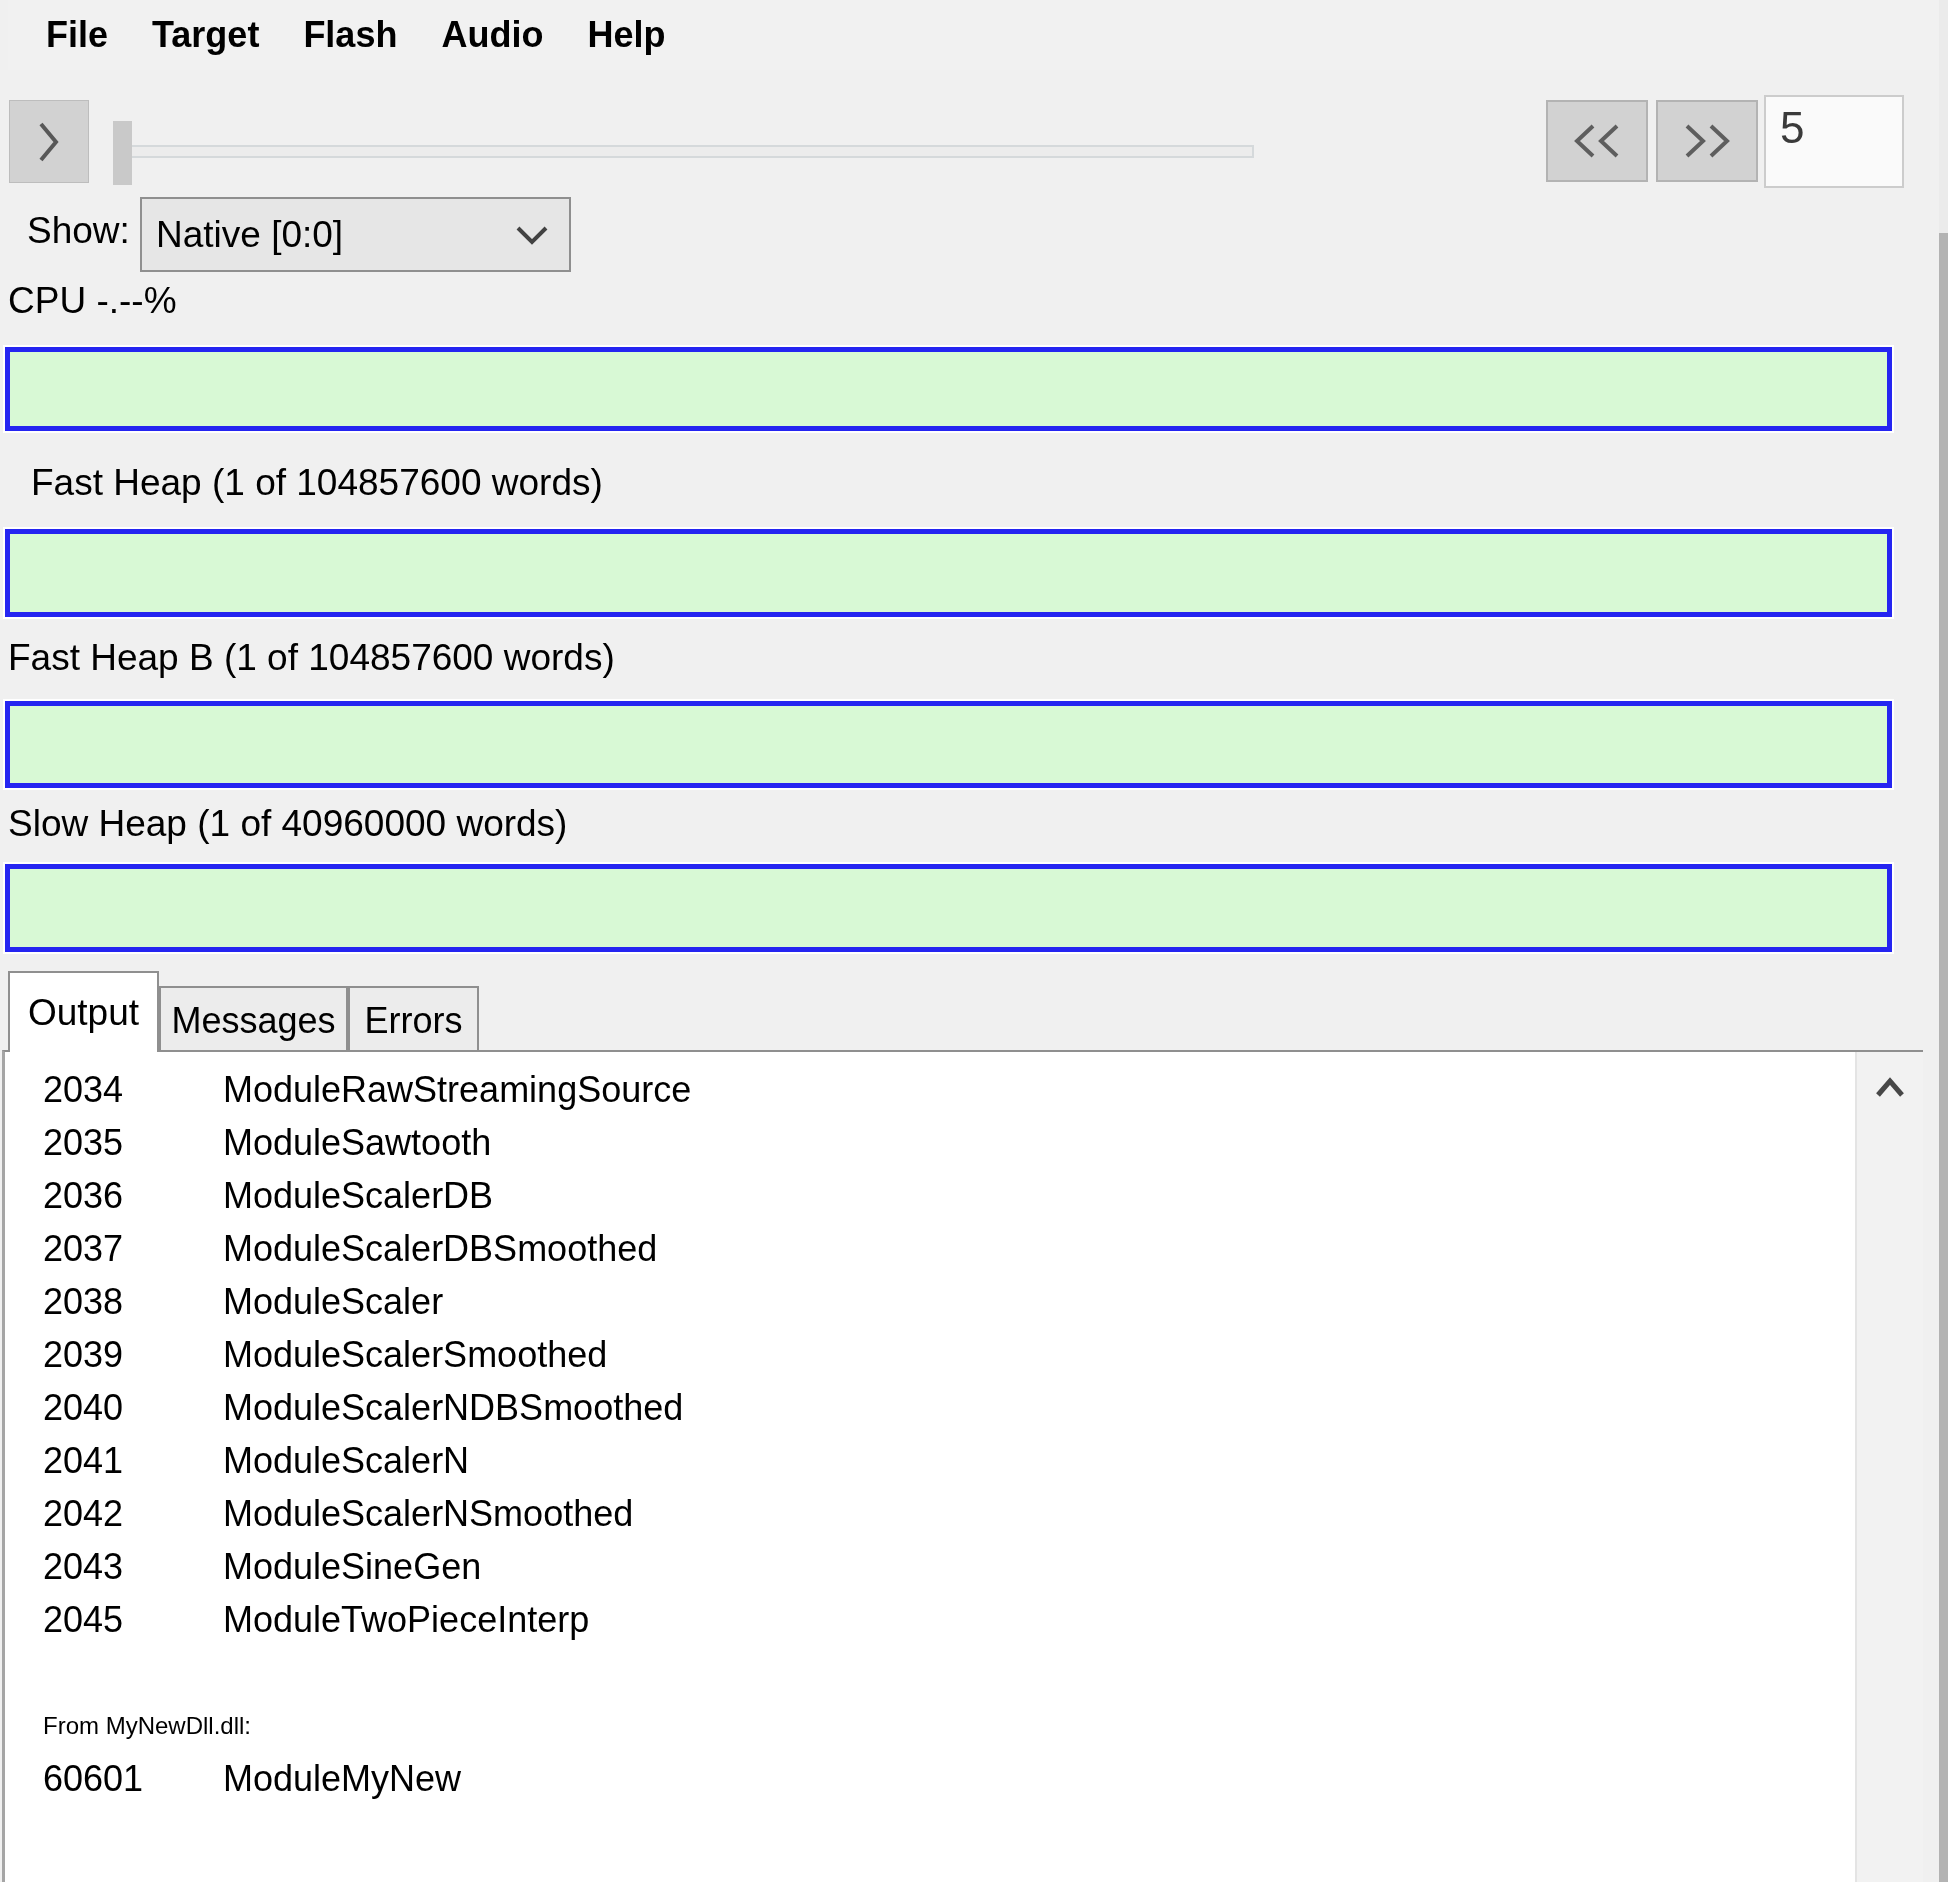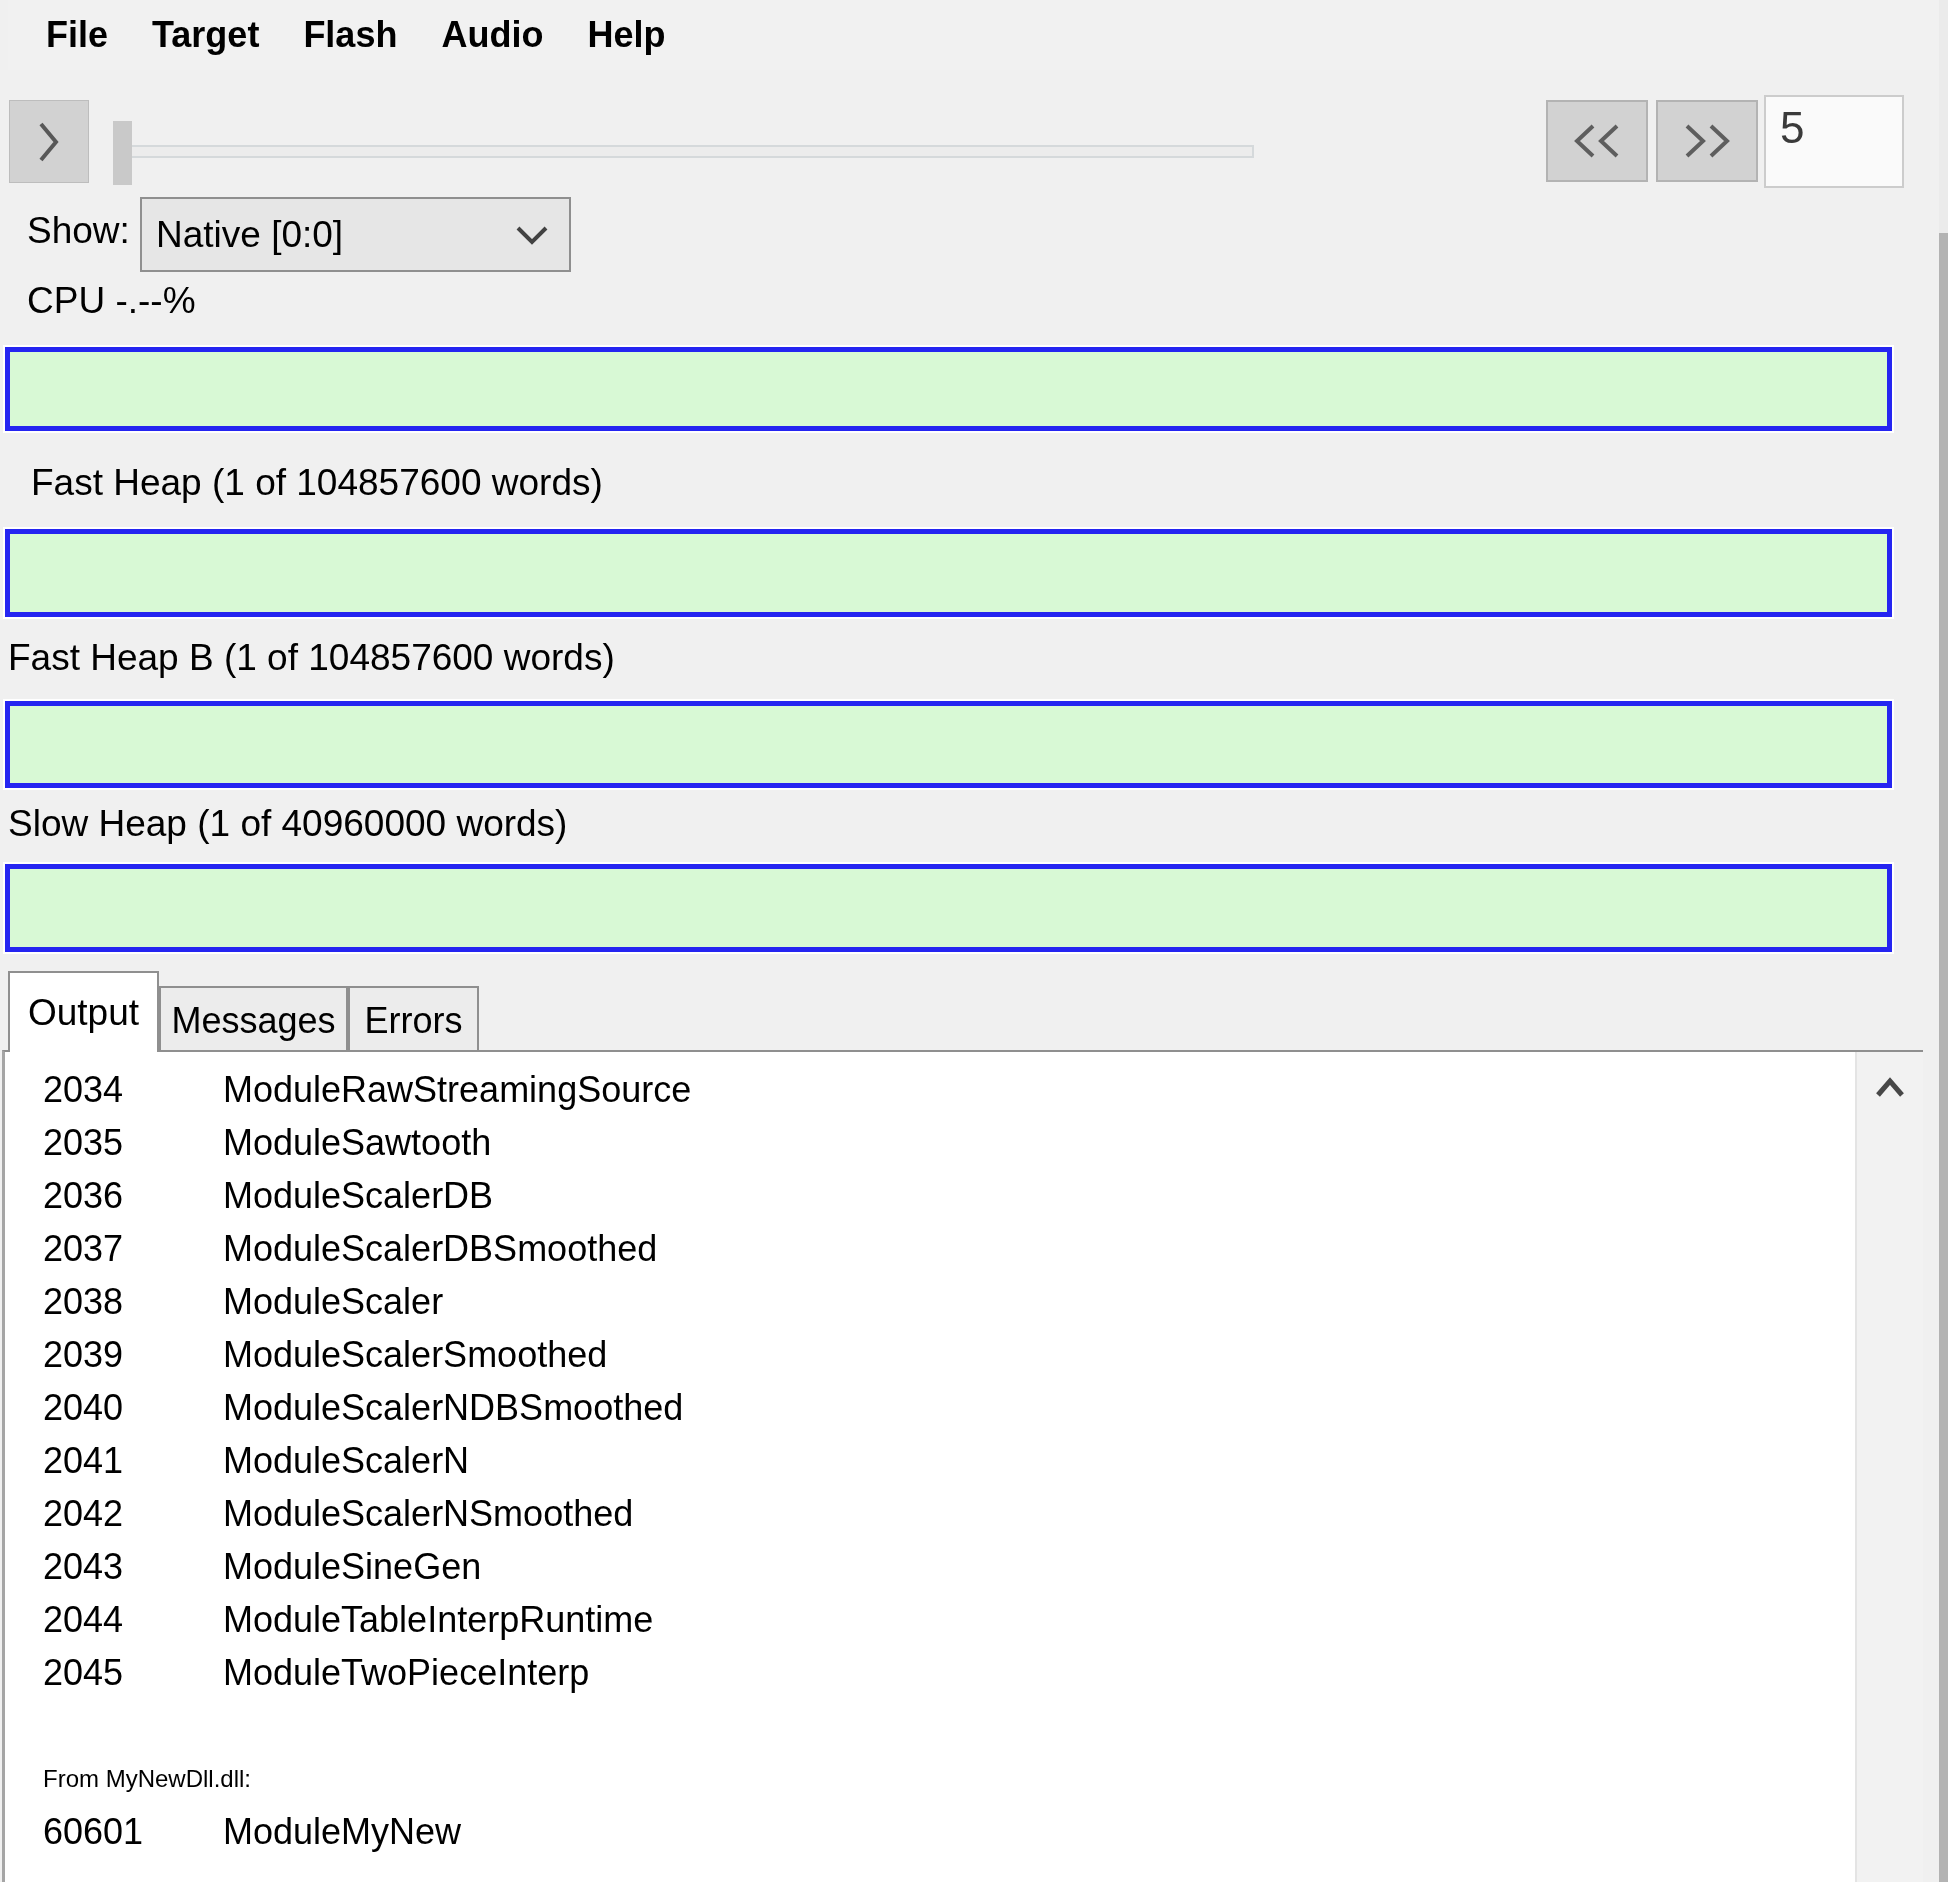--- a/index.html
+++ b/index.html
@@ -48,21 +48,21 @@
   .show-label { position:absolute; left:27px; top:210px; font-size:37px; }
   .dropdown {
     position:absolute; left:140px; top:197px; width:431px; height:75px;
     background:#e6e6e6; border:2px solid #8f8f8f;
     display:flex; align-items:center; padding:0 18px 0 14px;
   }
   .dropdown-value { font-size:37px; flex:1; }
 
   
   .meter-label { position:absolute; left:8px; font-size:37px; white-space:nowrap; }
-  .lbl-0 { top:280px;margin-left:19px; }
+  .lbl-0 { top:280px; }
   .lbl-1 { top:462px;margin-left:23px; }
   .lbl-2 { top:637px; }
   .lbl-3 { top:803px; }
   .meter-bar {
     position:absolute; left:5px; width:1887px;
     background:#d8f9d5; border:5px solid #2525f1; outline:2px solid #ffffff;
   }
   .bar-0 { top:347px; height:84px; }
   .bar-1 { top:529px; height:88px; }
   .bar-2 { top:701px; height:87px; }
@@ -217,24 +217,20 @@
   <div class="orow">
     <span class="oid">2042</span>
     <span class="oname">ModuleScalerNSmoothed</span>
   </div>
 
   <div class="orow">
     <span class="oid">2043</span>
     <span class="oname">ModuleSineGen</span>
   </div>
 
-  <div class="orow">
-    <span class="oid">2044</span>
-    <span class="oname">ModuleTableInterpRuntime</span>
-  </div>
 
   <div class="orow">
     <span class="oid">2045</span>
     <span class="oname">ModuleTwoPieceInterp</span>
   </div>
 </div>
     <div class="oheading">From MyNewDll.dll:</div>
     <div id="rows-dll">
   <div class="orow">
     <span class="oid">60601</span>

